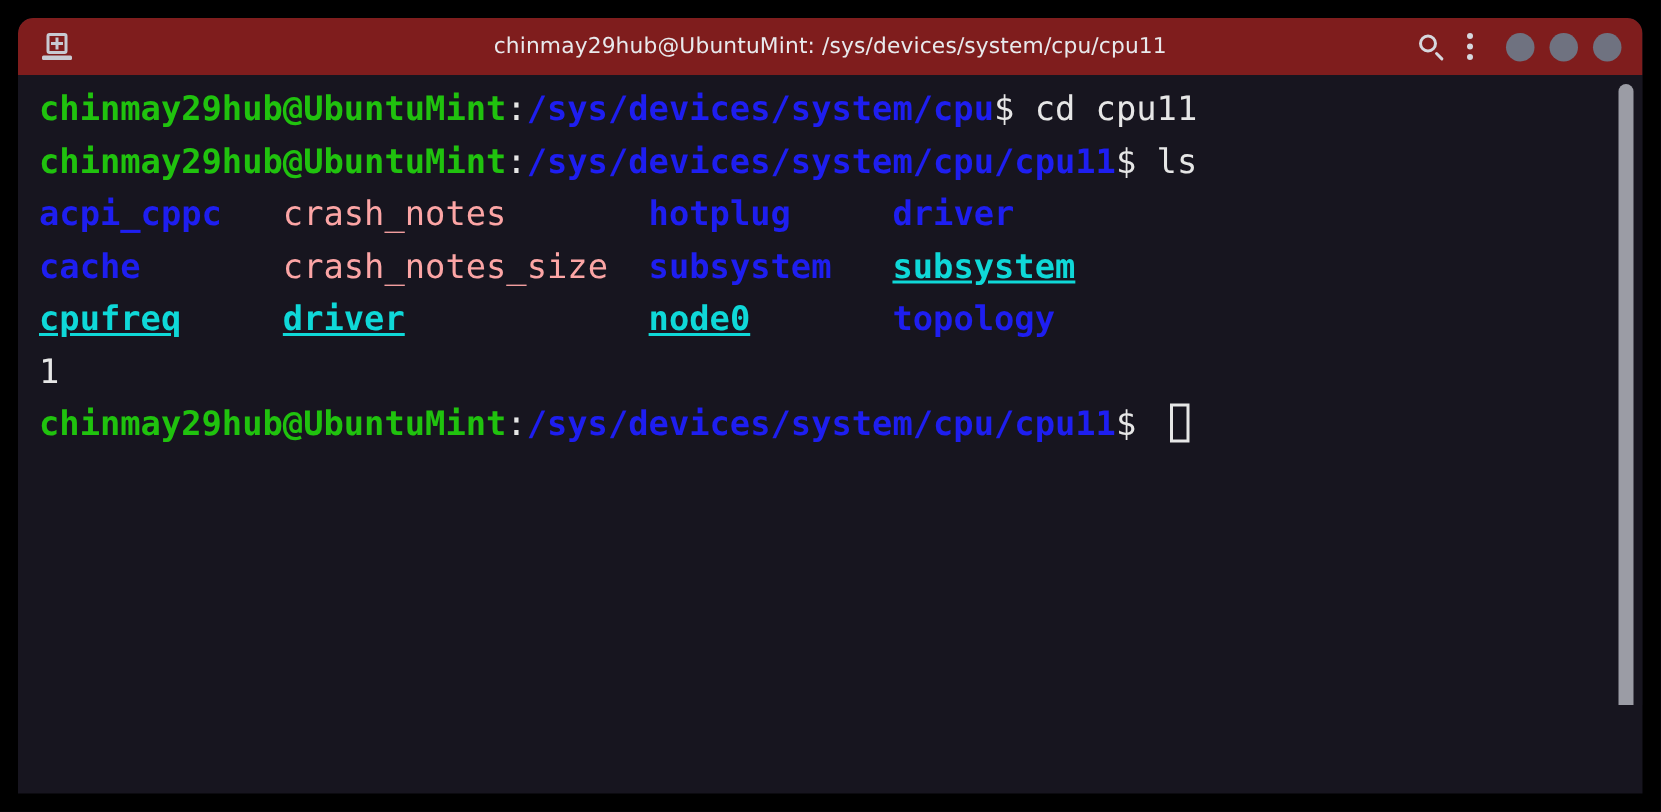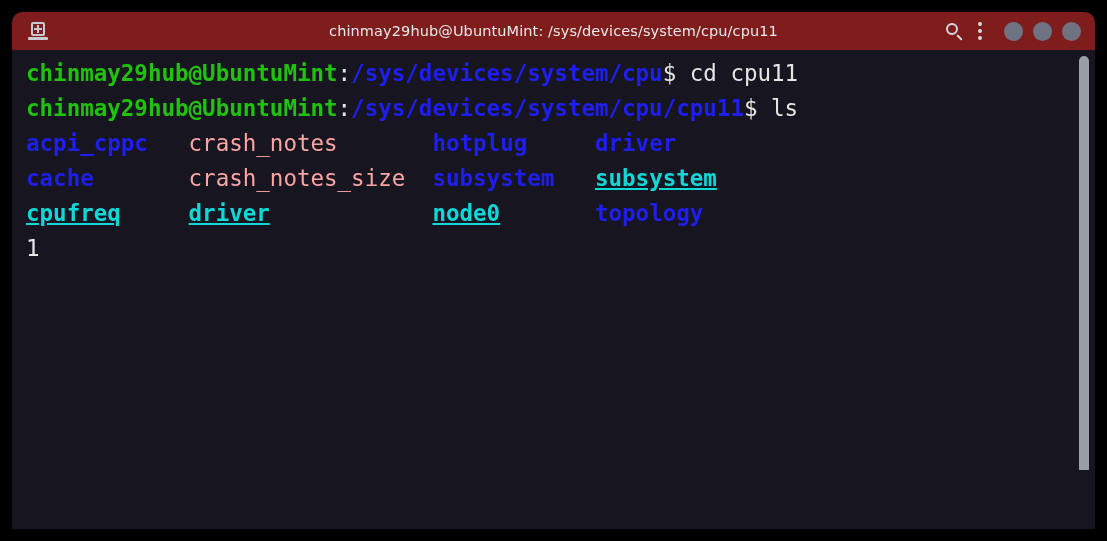--- a/index.html
+++ b/index.html
@@ -230,18 +230,19 @@
     </div>
   </div>
 
   <div class="term" id="terminal">
     <div class="line"><span class="userhost">chinmay29hub@UbuntuMint</span><span class="colon">:</span><span class="path">/sys/devices/system/cpu</span><span class="prompt">$ </span><span class="cmd">cd cpu11</span></div>
       <div class="line"><span class="userhost">chinmay29hub@UbuntuMint</span><span class="colon">:</span><span class="path">/sys/devices/system/cpu/cpu11</span><span class="prompt">$ </span><span class="cmd">ls</span></div>
       <div class="line"><span class="dir">acpi_cppc</span><span>   </span><span class="file">crash_notes</span><span>       </span><span class="dir">hotplug</span><span>     </span><span class="dir">driver</span></div>
       <div class="line"><span class="dir">cache</span><span>       </span><span class="file">crash_notes_size</span><span>  </span><span class="dir">subsystem</span><span>   </span><span class="link">subsystem</span></div>
       <div class="line"><span class="link">cpufreq</span><span>     </span><span class="link">driver</span><span>            </span><span class="link">node0</span><span>       </span><span class="dir">topology</span></div>
       <div class="line"><span class="out">1</span></div>
+      <div class="line"><span class="userhost">chinmay29hub@UbuntuMint</span><span class="colon">:</span><span class="path">/sys/devices/system/cpu/cpu11</span><span class="prompt">$ </span><span class="cursor"></span></div>
       <div class="scrollbar-track">
       <div class="scrollbar-thumb"></div>
     </div>
   </div>
 
 </div>
 
 </body></html>

